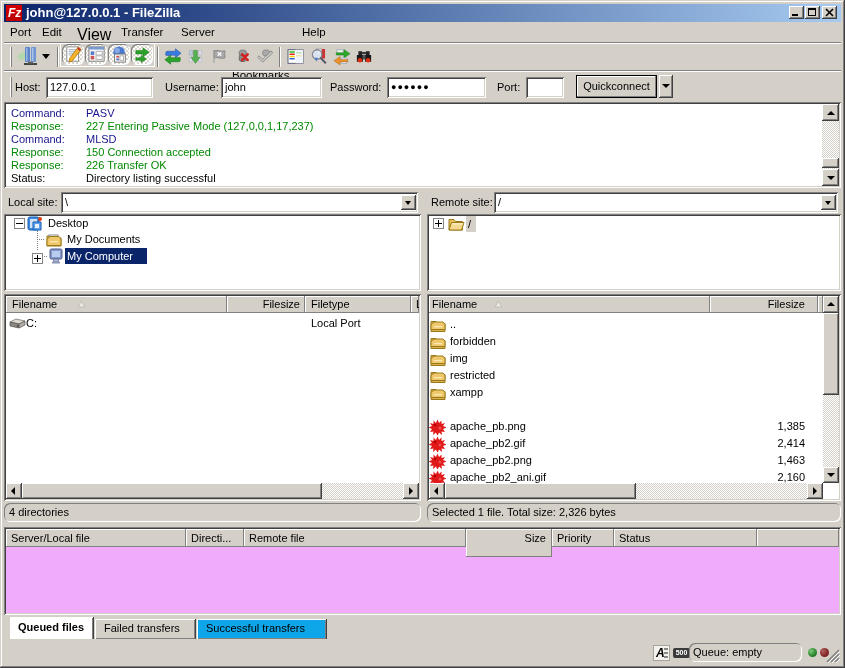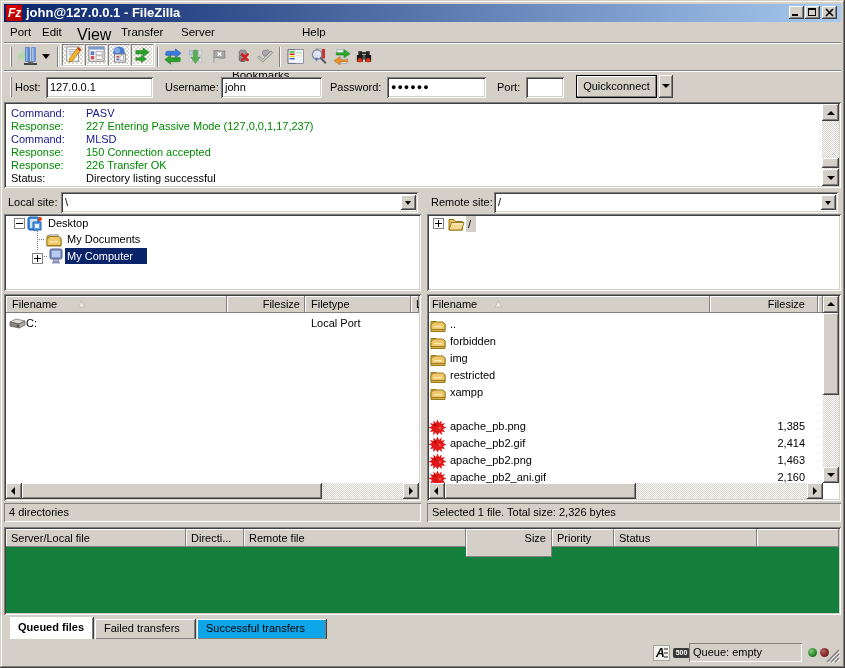--- a/index.html
+++ b/index.html
@@ -1,19 +1,19 @@
 <!DOCTYPE html>
 <html><head>
 <meta charset="utf-8">
 <style>
 * { margin:0; padding:0; box-sizing:border-box; }
 html,body { width:845px; height:668px; overflow:hidden; }
 body { font-family:"Liberation Sans", sans-serif; font-size:11px; background:#d4d0c8; position:relative; }
 .abs { position:absolute; }
-.sunkenthin { box-shadow: inset 1px 1px 0 #808080, inset -1px -1px 0 #fff; }
+.sunkenthin { box-shadow: inset 1px 1px 0 #808080, inset -1px -1px 0 #fff; border-radius: 6px; }
 .field { background:#fff; box-shadow: inset 1px 1px 0 #808080, inset -1px -1px 0 #fff, inset 2px 2px 0 #404040, inset -2px -2px 0 #d4d0c8; }
 .btn { background:#d4d0c8; box-shadow: inset -1px -1px 0 #404040, inset 1px 1px 0 #fff, inset -2px -2px 0 #808080, inset 2px 2px 0 #d4d0c8; }
 .hdrbtn { background:#d4d0c8; box-shadow: inset -1px -1px 0 #808080, inset 1px 1px 0 #fff; }
 .tgl { background-image:conic-gradient(#fff 25%, #d9d6ce 0 50%, #fff 0 75%, #d9d6ce 0); background-size:4px 4px; }
 .dither { background-image:conic-gradient(#fff 25%, #d4d0c8 0 50%, #fff 0 75%, #d4d0c8 0); background-size:2px 2px; }
 svg { display:block; }
 </style>
 </head>
 <body>
 
@@ -421,21 +421,21 @@
     <div class="abs btn" style="left:16px;top:0;width:191px;height:16px;"></div>
     <div class="abs btn" style="left:378px;top:0;width:16px;height:16px;"></div>
     <div class="abs" style="left:384px;top:4px;width:0;height:0;border:4px solid transparent;border-left:4px solid #000;border-right:none;"></div>
   </div>
 </div>
 
 <div class="abs sunkenthin" style="left:4px;top:503px;width:417px;height:19px;background:#d4d0c8;line-height:19px;padding-left:5px;">4 directories</div>
 <div class="abs sunkenthin" style="left:427px;top:503px;width:414px;height:19px;background:#d4d0c8;line-height:19px;padding-left:5px;">Selected 1 file. Total size: 2,326 bytes</div>
 
 <div class="abs field" style="left:4px;top:527px;width:837px;height:88px;"></div>
-<div class="abs" id="queue" style="left:6px;top:529px;width:833px;height:84px;background:#15803d;">
+<div class="abs" id="queue" style="left:6px;top:529px;width:833px;height:84px;background:#f0abfc;">
   <div class="abs hdrbtn" style="left:0;top:0;width:180px;height:18px;line-height:18px;padding-left:5px;">Server/Local file</div>
   <div class="abs hdrbtn" style="left:180px;top:0;width:58px;height:18px;line-height:18px;padding-left:5px;">Directi...</div>
   <div class="abs hdrbtn" style="left:238px;top:0;width:222px;height:18px;line-height:18px;padding-left:5px;">Remote file</div>
   <div class="abs hdrbtn" style="left:460px;top:0;width:86px;height:28px;line-height:18px;text-align:right;padding-right:6px;">Size</div>
   <div class="abs hdrbtn" style="left:546px;top:0;width:62px;height:18px;line-height:18px;padding-left:5px;">Priority</div>
   <div class="abs hdrbtn" style="left:608px;top:0;width:143px;height:18px;line-height:18px;padding-left:5px;">Status</div>
   <div class="abs hdrbtn" style="left:751px;top:0;width:82px;height:18px;"></div>
 </div>
 
 <div class="abs" id="tabs" style="left:4px;top:617px;width:837px;height:22px;">

